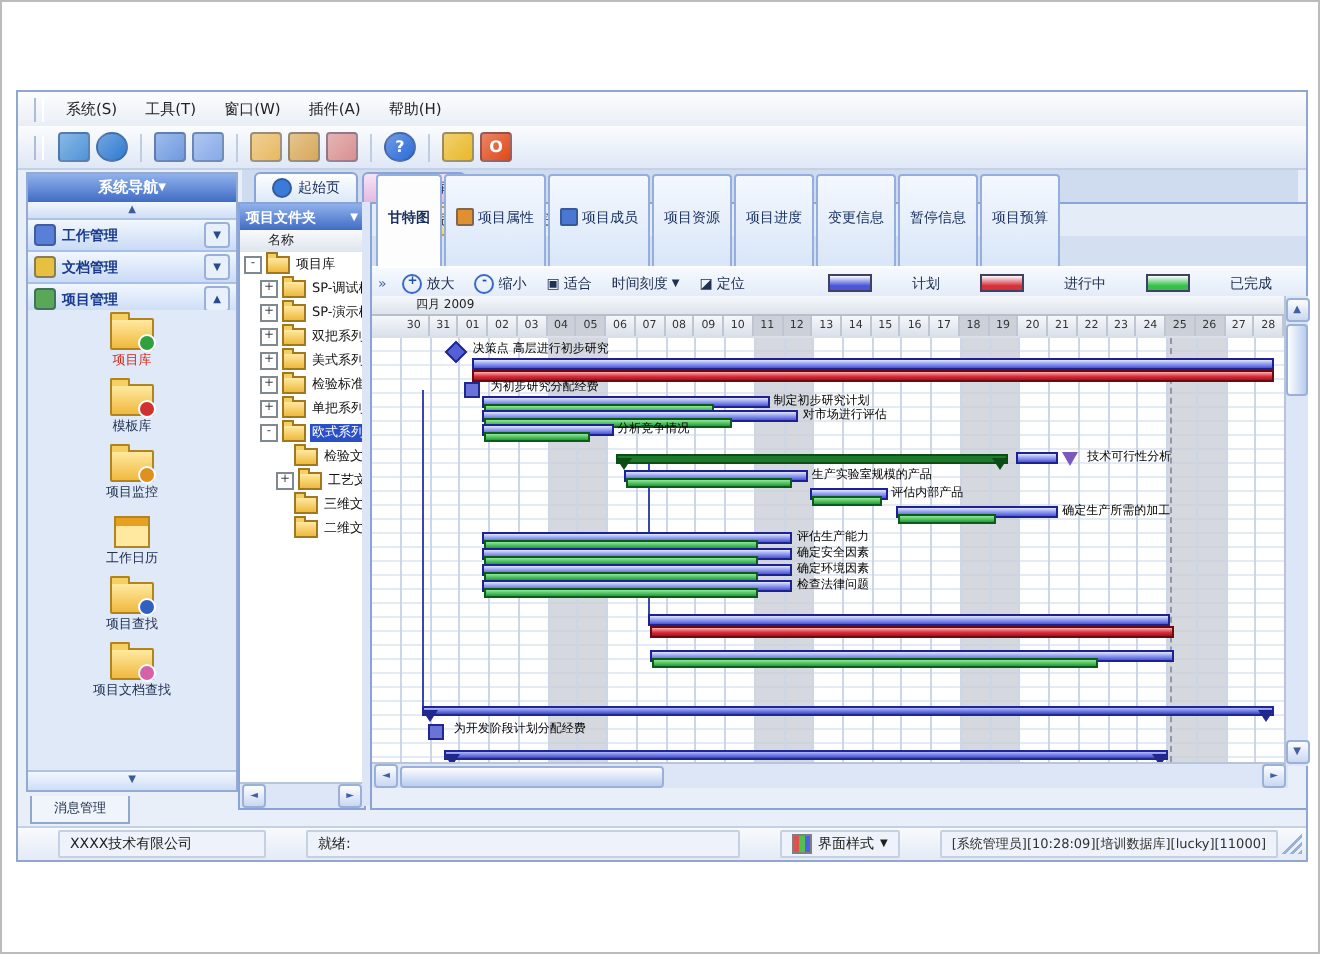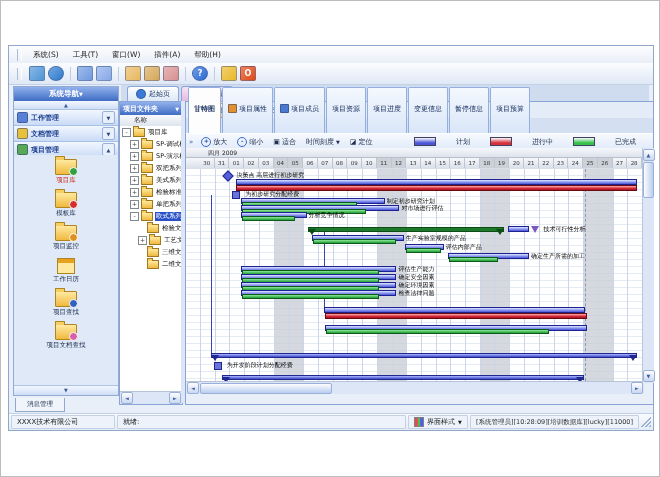--- a/index.html
+++ b/index.html
@@ -127,21 +127,21 @@
   .hscroll{position:absolute;left:0;top:233px;width:456px;height:12px;background:#dce6f6;border-top:1px solid #b8c4d8;
     display:flex;align-items:center;font-size:5px;color:#4060a0;padding:0 1px;gap:1px;}
   .hthumb{width:130px;height:9px;background:linear-gradient(#fdfdfe,#b9cdf0);border:1px solid #9ab0d8;border-radius:2px;}
   .vscroll{position:absolute;left:456px;top:0;width:11px;height:233px;background:#dce6f6;border-left:1px solid #b8c4d8;
     display:flex;flex-direction:column;align-items:center;justify-content:space-between;font-size:5px;color:#4060a0;padding:1px 0;}
   .vthumb{width:9px;height:34px;background:linear-gradient(90deg,#fdfdfe,#b9cdf0);border:1px solid #9ab0d8;border-radius:2px;margin-bottom:auto;margin-top:1px;}
   
   .statusbar{position:absolute;left:0;right:0;bottom:0;height:16px;background:linear-gradient(#f8fafd,#e3ebf6);
     border-top:1px solid #c3d0e6;display:flex;align-items:center;font-size:7px;color:#202020;}
   .scell{height:12px;display:flex;align-items:center;padding:0 5px;border:1px solid #c5d1e2;border-radius:1px;
-    margin-left:2px;background:#eef3fb;gap:3px;}
+    margin-left:20px;background:#eef3fb;gap:3px;}
   .scell.grow{flex:1;justify-content:flex-start;}
   .styico{width:8px;height:8px;background:linear-gradient(90deg,#e05050 33%,#50c050 33% 66%,#5060e0 66%);border:1px solid #808080;}
   .sgrip{width:10px;height:10px;margin:0 2px 0 2px;background:
     linear-gradient(135deg,transparent 50%,#9ab0d8 50% 60%,transparent 60% 70%,#9ab0d8 70% 80%,transparent 80% 90%,#9ab0d8 90%);}
   .session{font-size:6.5px;color:#303030;white-space:nowrap;}
 </style>
 </head>
 <body>
 
 <div class="frame"></div>

